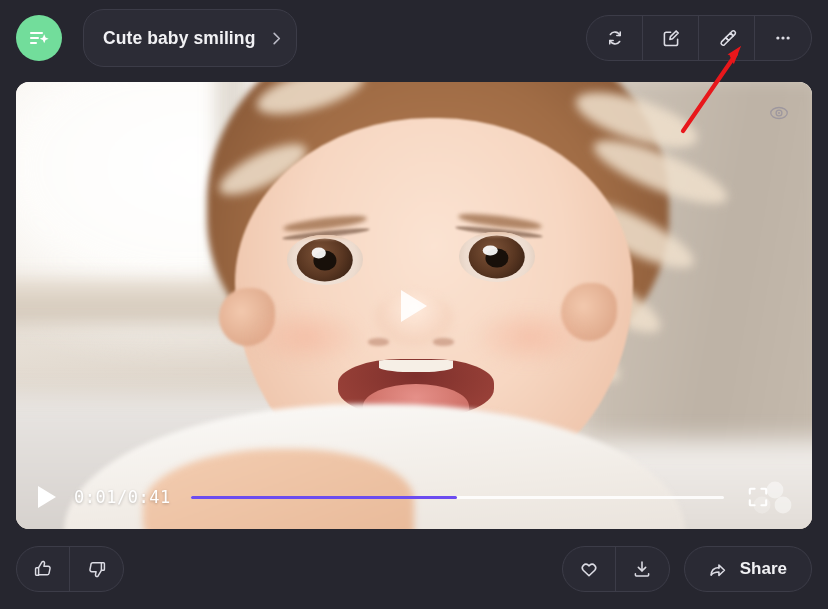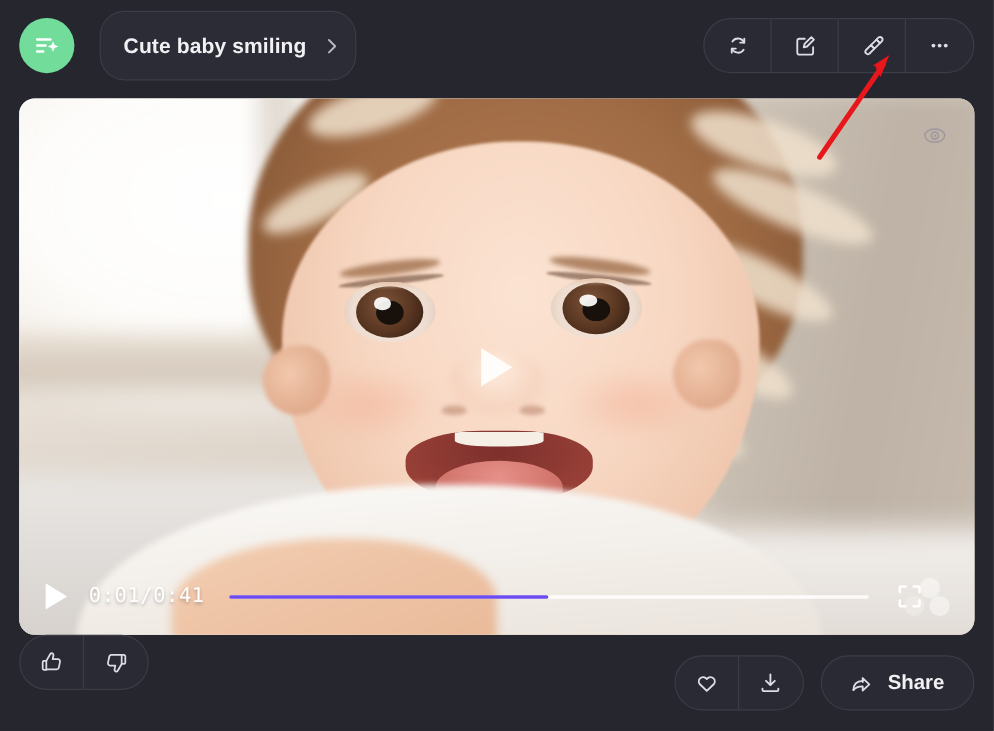--- a/index.html
+++ b/index.html
@@ -419,20 +419,21 @@
     left: 2px; top: 9px;
     width: 24px; height: 24px;
   }
 
   
   .actionbar {
     position: absolute;
     left: 0; bottom: 0;
     width: 828px; height: 80px;
     display: flex;
+    align-items: center;
     padding: 0 16px;
   }
   .pill {
     height: 46px;
     border: 1px solid #3c3c48;
     border-radius: 23px;
     background: #2a2a34;
     display: flex;
     align-items: center;
     overflow: hidden;

